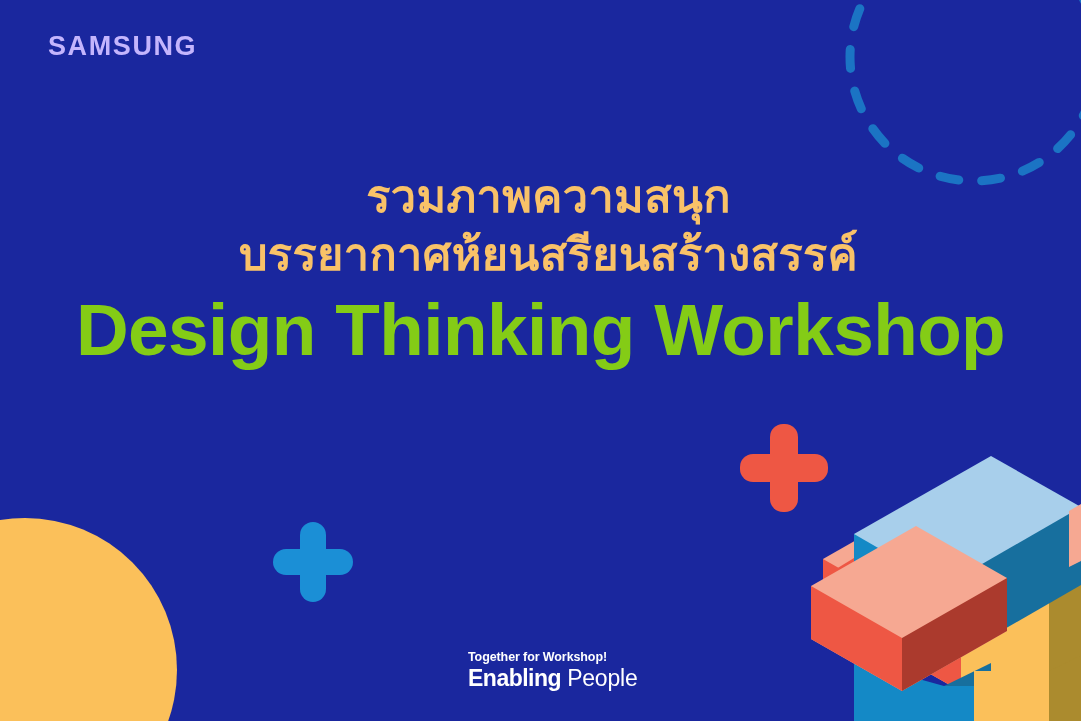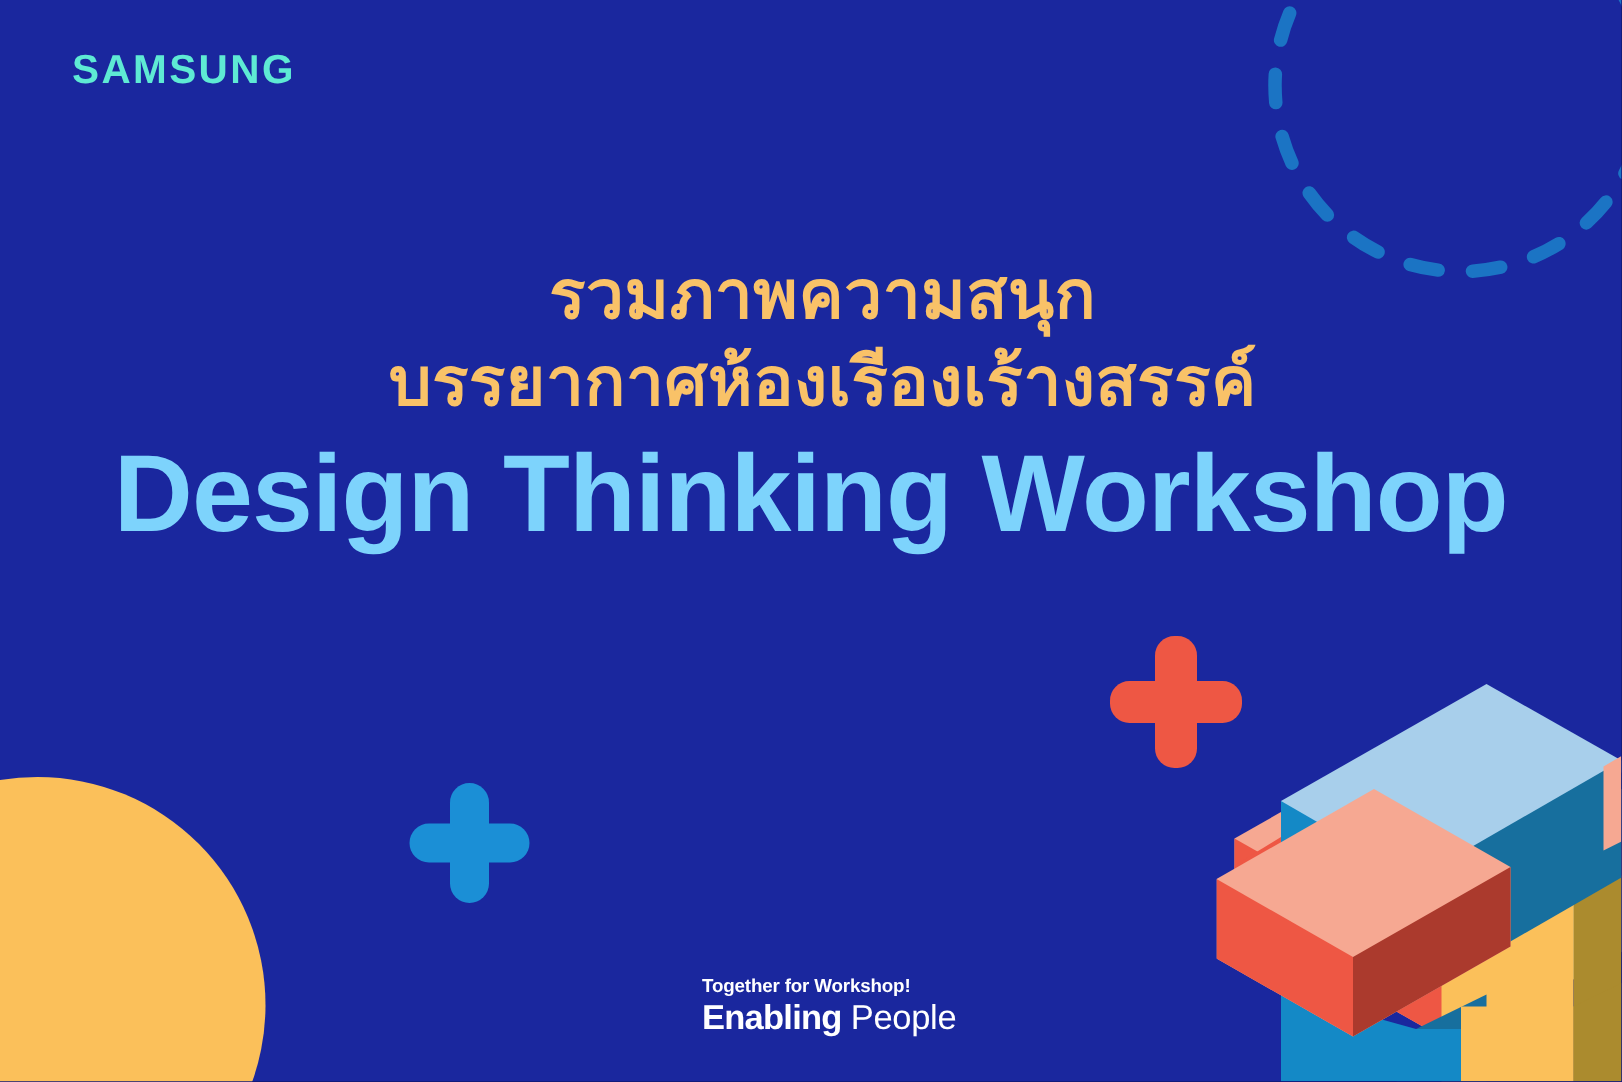--- a/index.html
+++ b/index.html
@@ -64,21 +64,21 @@
     bottom: 0;
     width: 270px;
     height: 290px;
   }
 
   
   #samsung-logo {
     position: absolute;
     left: 48px;
     top: 31px;
-    color: #5eead4;
+    color: #c4b5fd;
     font-size: 27px;
     font-weight: bold;
     letter-spacing: 1.6px;
     font-family: "Liberation Sans", sans-serif;
     white-space: nowrap;
   }
 
   
   #headline {
     position: absolute;
@@ -92,21 +92,21 @@
     font-weight: bold;
     font-size: 45px;
     line-height: 1.28;
     letter-spacing: 0.4px;
     font-family: "DejaVu Sans", "Liberation Sans", sans-serif;
     white-space: nowrap;
     margin-left: 16px;
   }
   #workshop-title {
     margin-top: 9px;
-    color: #7dd3fc;
+    color: #84cc16;
     font-weight: bold;
     font-size: 73px;
     line-height: 1.05;
     letter-spacing: -0.6px;
     font-family: "Liberation Sans", sans-serif;
     white-space: nowrap;
   }
 
   
   #footer-lockup {
@@ -191,21 +191,21 @@
       <path d="M 238 240 L 238 290 L 320 290 L 320 200 Z" fill="#ab8b2e"></path>
 
       <path d="M 258 80 L 270 73 L 270 130 L 258 136 Z" fill="#f6a892"></path>
     </g>
   </svg>
 
   <div id="samsung-logo">SAMSUNG</div>
 
   <div id="headline">
     <div class="thai-line">รวมภาพความสนุก</div>
-    <div class="thai-line">บรรยากาศห้องเรีองเร้างสรรค์</div>
+    <div class="thai-line">บรรยากาศห้ยนสรียนสร้างสรรค์</div>
     <div id="workshop-title">Design Thinking Workshop</div>
   </div>
 
   <div id="footer-lockup">
     <div id="tagline-small">Together for Workshop!</div>
     <div id="tagline-main">
       <span class="strong">Enabling</span><span class="light">People</span>
     </div>
   </div>
 

